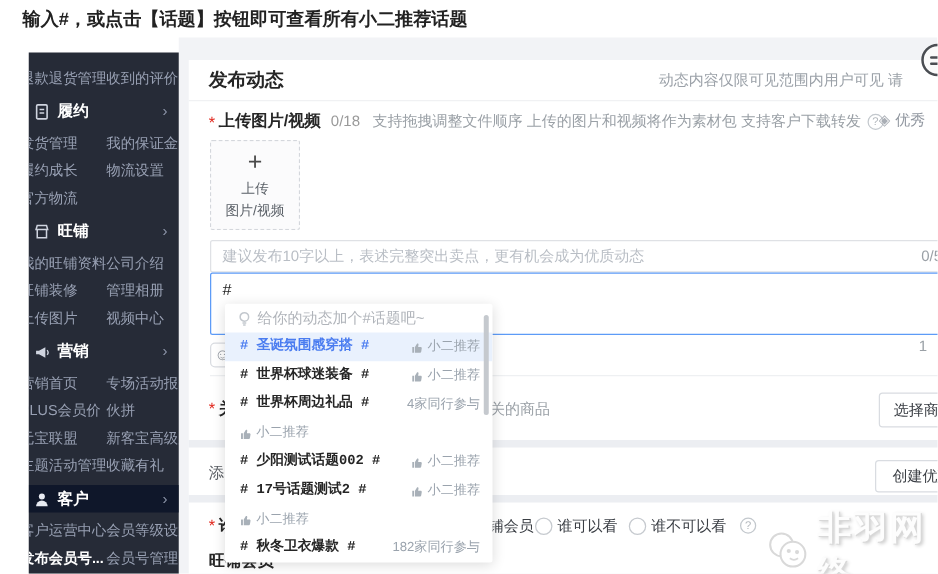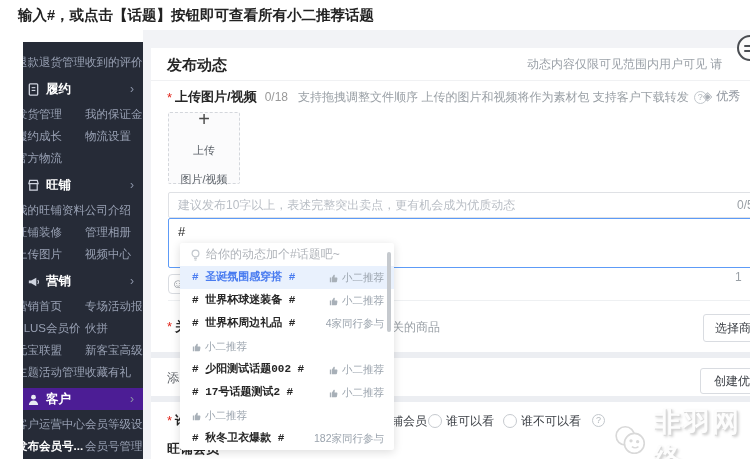--- a/index.html
+++ b/index.html
@@ -12,21 +12,21 @@
 
   
   .sidebar { position:absolute; left:23px; top:42px; width:120px; height:417px;
     background:#262b37; color:#98a0b3; font-size:11.5px; padding-top:9px; overflow:hidden; }
   .s-pair { height:22px; display:flex; align-items:center; white-space:nowrap; }
   .s-c1 { width:69px; margin-left:-7px; overflow:hidden; flex:none; }
   .s-c2 { flex:1; overflow:hidden; }
   .s-pair .on { color:#fff; font-weight:bold; }
   .s-hdr { height:22px; margin:5px 0 3px; display:flex; align-items:center;
     color:#fff; font-size:12.5px; font-weight:bold; }
-  .s-hdr.activehdr { background:#4c1d95; }
+  .s-hdr.activehdr { background:#0f172a; }
   .s-hdr .sic { width:13px; height:13px; margin:0 6px 0 4px; flex:none; }
   .s-chev { margin-left:auto; margin-right:9px; color:#8b93a7; font-weight:normal; font-size:12px; }
 
   
   .card { position:absolute; left:151px; top:48px; width:645px; height:411px; background:#fff; }
   .card-hd { height:33px; border-bottom:1px solid #f0f1f3; position:relative; }
   .card-title { position:absolute; left:16px; top:0; line-height:33px; font-size:15px; font-weight:bold; color:#262626; }
   .card-notice { position:absolute; left:376px; top:0; line-height:33px; font-size:12px; color:#9ba1a8; white-space:nowrap; }
 
   .req { color:#e1251b; margin-right:3px; font-size:13px; }
@@ -37,21 +37,21 @@
   .up-count { font-size:12px; color:#999; margin:0 10px 0 8px; }
   .q-ic { display:inline-block; width:13px; height:13px; border:1px solid #c3c8cd; border-radius:50%;
     color:#b3b8bd; font-size:9px; line-height:11px; text-align:center; margin-left:5px; }
   .up-badge { position:absolute; left:552px; top:40px; font-size:12px; color:#8f959e; white-space:nowrap; }
   .up-badge .dia { margin-right:4px; color:#a9aeb5; }
 
   .up-box { position:absolute; left:17px; top:64px; width:72px; height:72px; background:#fbfbfc;
     border:1px dashed #d4d7dc; border-radius:2px; display:flex; flex-direction:column;
     align-items:center; justify-content:center; cursor:pointer; }
   .up-plus { font-size:20px; color:#4a4a4a; line-height:20px; }
-  .up-t { font-size:11px; color:#595f66; margin-top:14px; }
+  .up-t { font-size:11px; color:#595f66; margin-top:3px; }
 
   .inp1 { position:absolute; left:17px; top:144px; width:608px; height:26px;
     border:1px solid #dfe1e5; border-radius:2px; }
   .inp1 .ph { position:absolute; left:9px; top:0; line-height:24px; font-size:12px; color:#b9bec5; white-space:nowrap; }
   .inp1 .cnt { position:absolute; right:8px; top:0; line-height:24px; font-size:12px; color:#9aa0a6; }
 
   .inp2 { position:absolute; left:17px; top:170px; width:608px; height:50px;
     border:1px solid #5d9bf7; border-radius:2px; }
   .inp2 .val { position:absolute; left:9px; top:5px; font-size:13px; color:#262626; }
 

